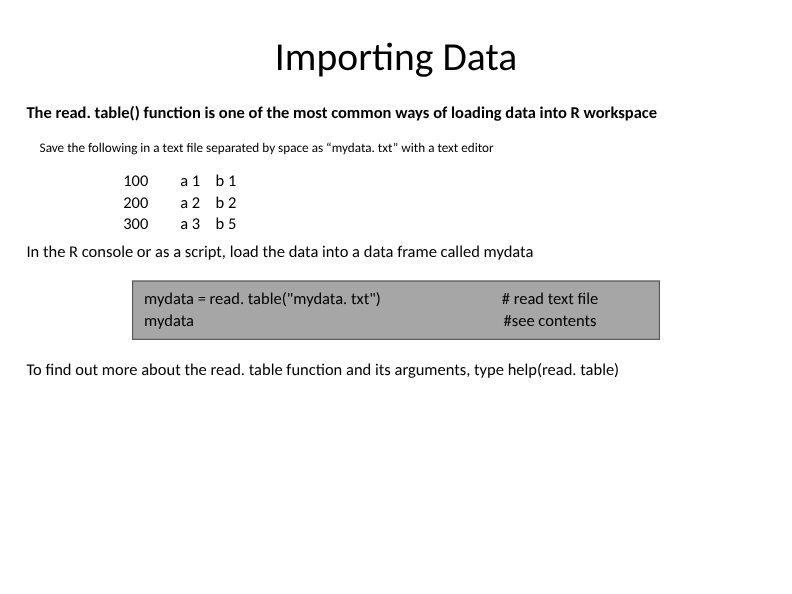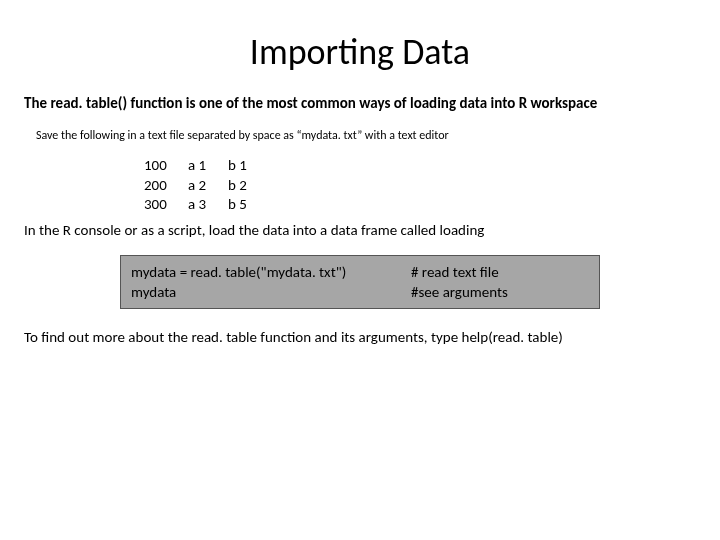--- a/index.html
+++ b/index.html
@@ -21,48 +21,48 @@
       font-size: 15px;
       font-weight: 600;
       margin-bottom: 16px;
     }
     .save-line {
       font-size: 12px;
       margin-left: 12px;
       margin-bottom: 14px;
     }
     .data-table {
-      margin-left: 120px;
+      margin-left: 88px;
       margin-bottom: 6px;
     }
     .data-table .row {
       display: flex;
       gap: 14px;
       font-size: 15px;
       line-height: 1.3;
     }
     .data-table .c1 { width: 30px; text-align: left; }
-    .data-table .c2 { width: 26px; text-align: left; }
+    .data-table .c2 { width: 26px; text-align: right; }
     .data-table .c3 { width: 26px; text-align: left; }
     .load-line {
       font-size: 15px;
       margin-bottom: 16px;
     }
     .code-box {
       background: #a6a6a6;
       border: 1px solid #555;
       padding: 6px 10px;
       margin: 0 96px 18px 96px;
       font-family: Calibri, Arial, sans-serif;
       font-size: 15px;
       line-height: 1.35;
     }
     .code-row { display: flex; }
     .code-cmd { flex: 0 0 280px; }
-    .code-comment { flex: 1; }
+    .code-comment { flex: 1; text-align: center; }
     .help-line {
       font-size: 15px;
       line-height: 1.35;
     }
   </style>
 </head>
 <body>
 
 <div class="title">Importing Data</div>
 
@@ -81,26 +81,26 @@
     <span class="c2">a 2</span>
     <span class="c3">b 2</span>
   </div>
   <div class="row">
     <span class="c1">300</span>
     <span class="c2">a 3</span>
     <span class="c3">b 5</span>
   </div>
 </div>
 
-<div class="load-line">In the R console or as a script, load the data into a data frame called loading</div>
+<div class="load-line">In the R console or as a script, load the data into a data frame called mydata</div>
 
 <div class="code-box">
   <div class="code-row">
     <span class="code-cmd">mydata = read. table("mydata. txt")</span>
     <span class="code-comment"># read text file</span>
   </div>
   <div class="code-row">
     <span class="code-cmd">mydata</span>
-    <span class="code-comment">#see arguments</span>
+    <span class="code-comment">#see contents</span>
   </div>
 </div>
 
 <div class="help-line">To find out more about the read. table function and its arguments, type help(read. table)</div>
 
 </body></html>

